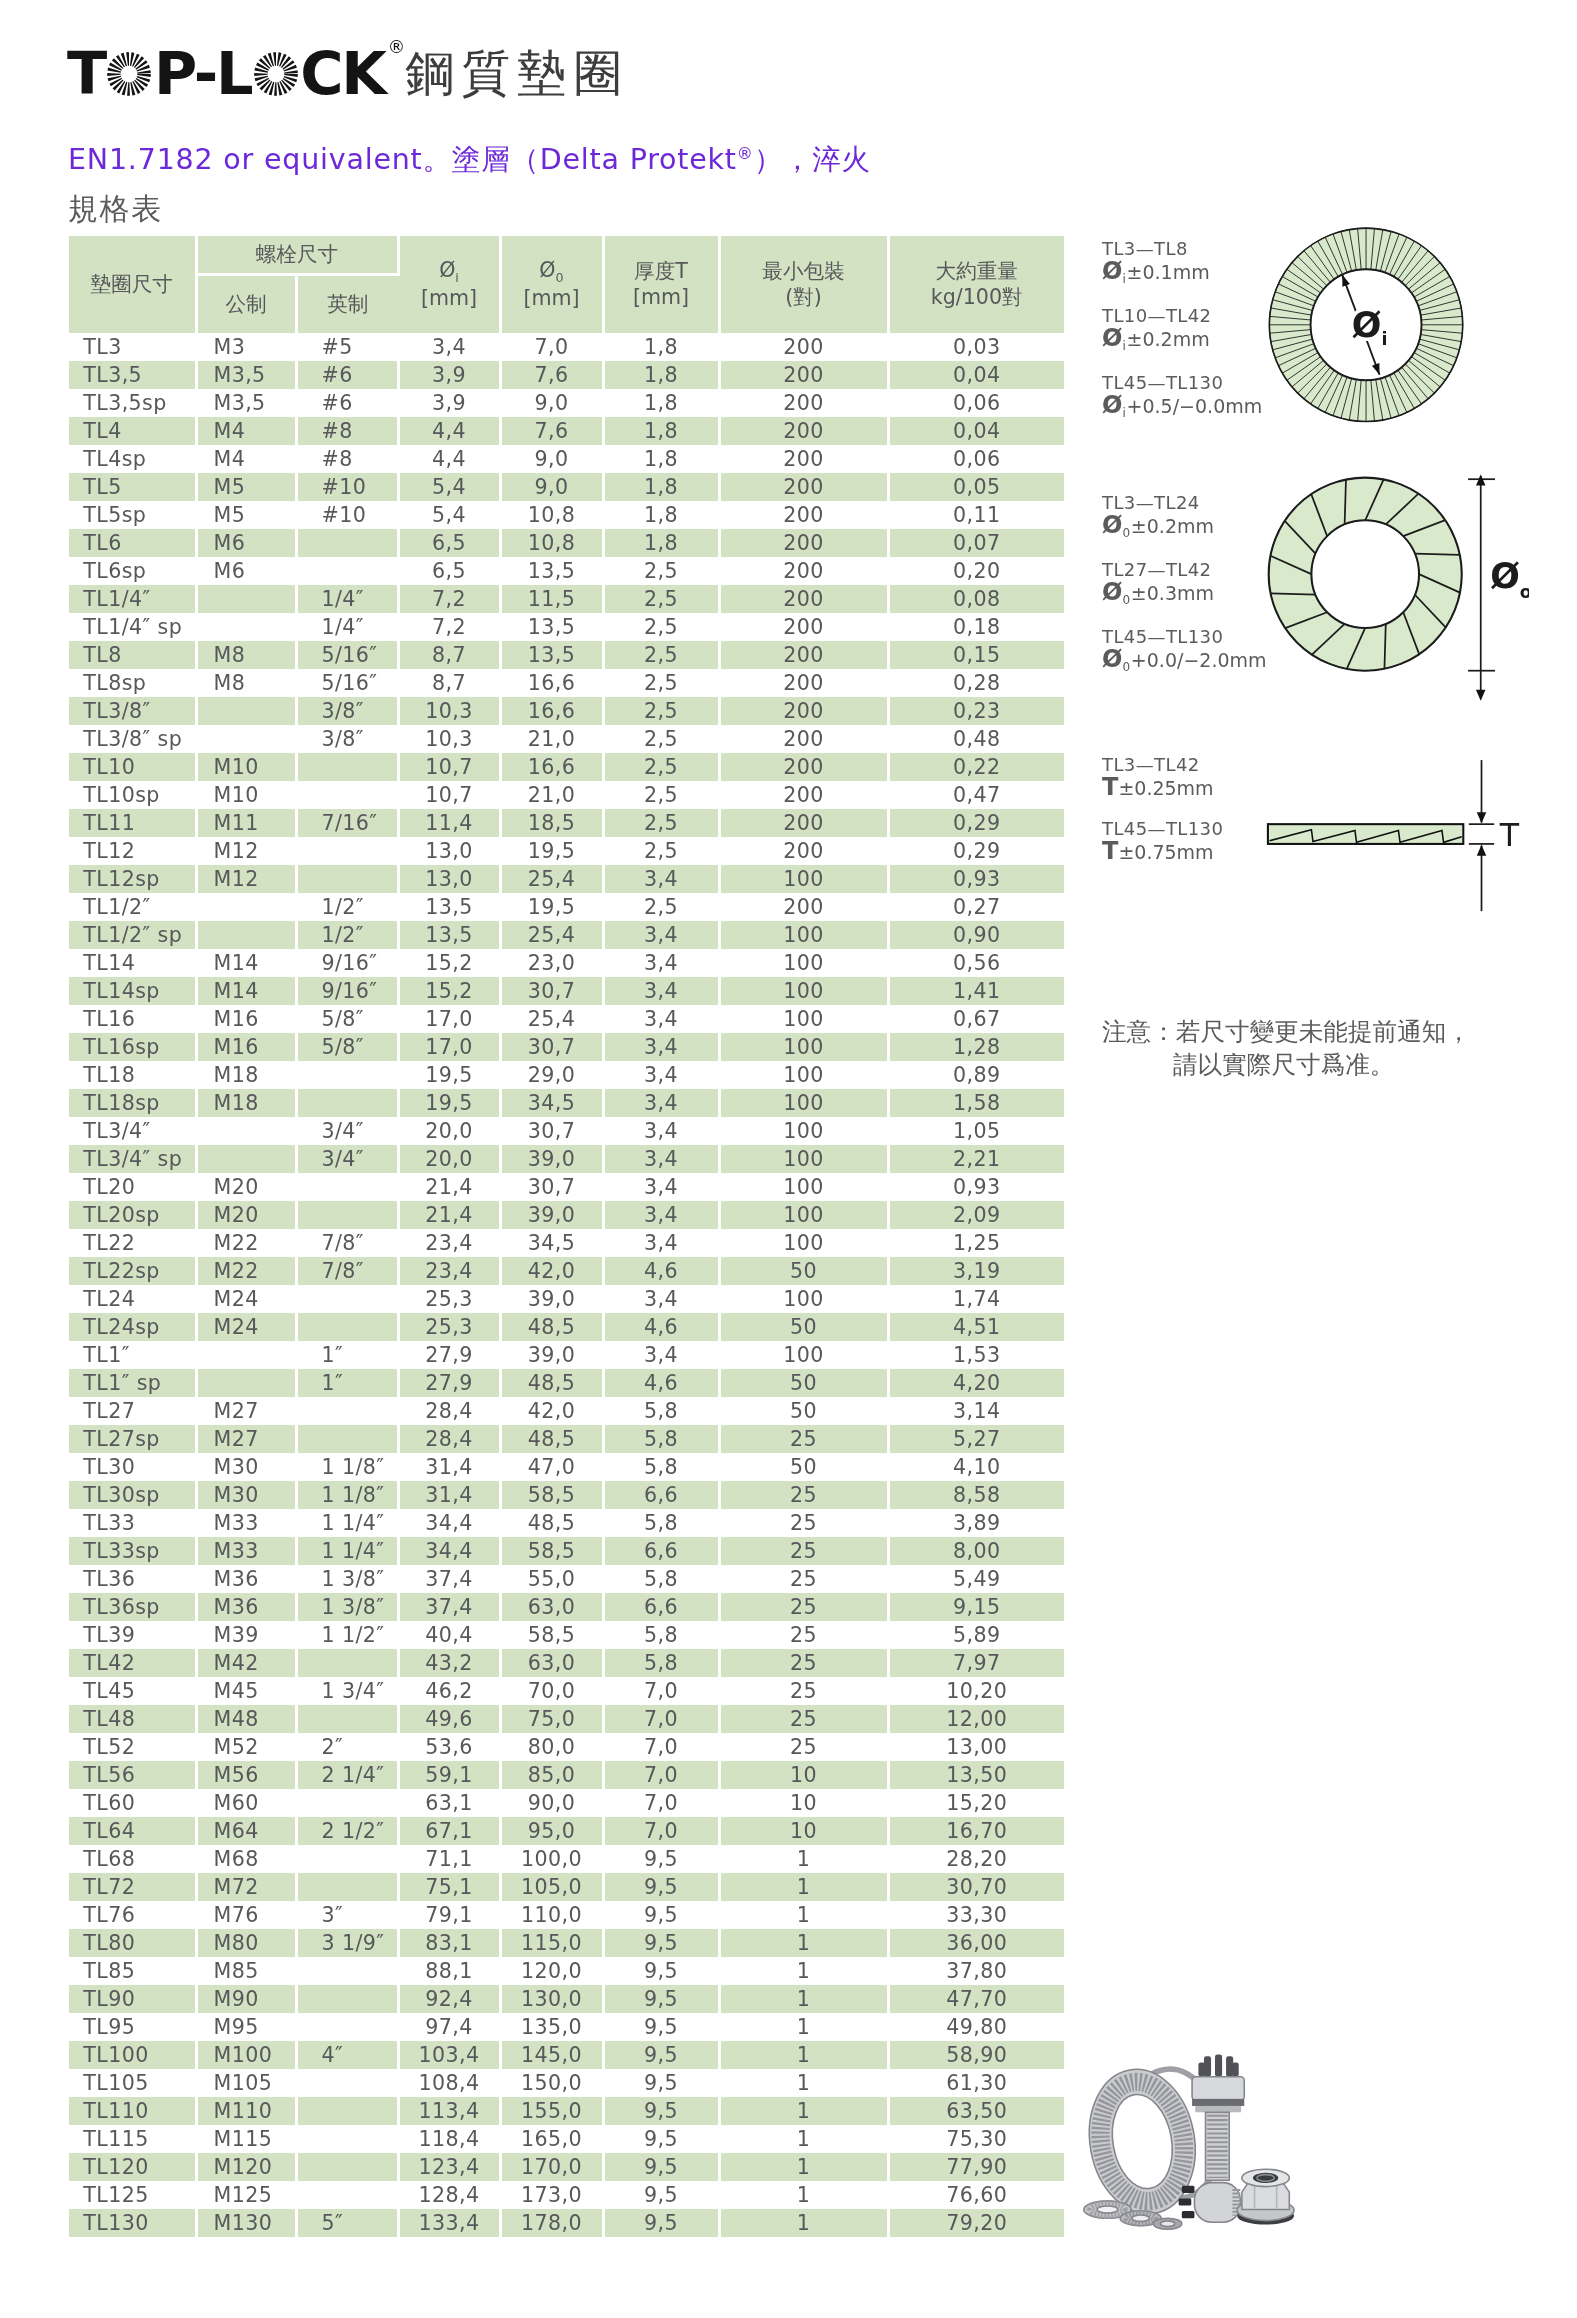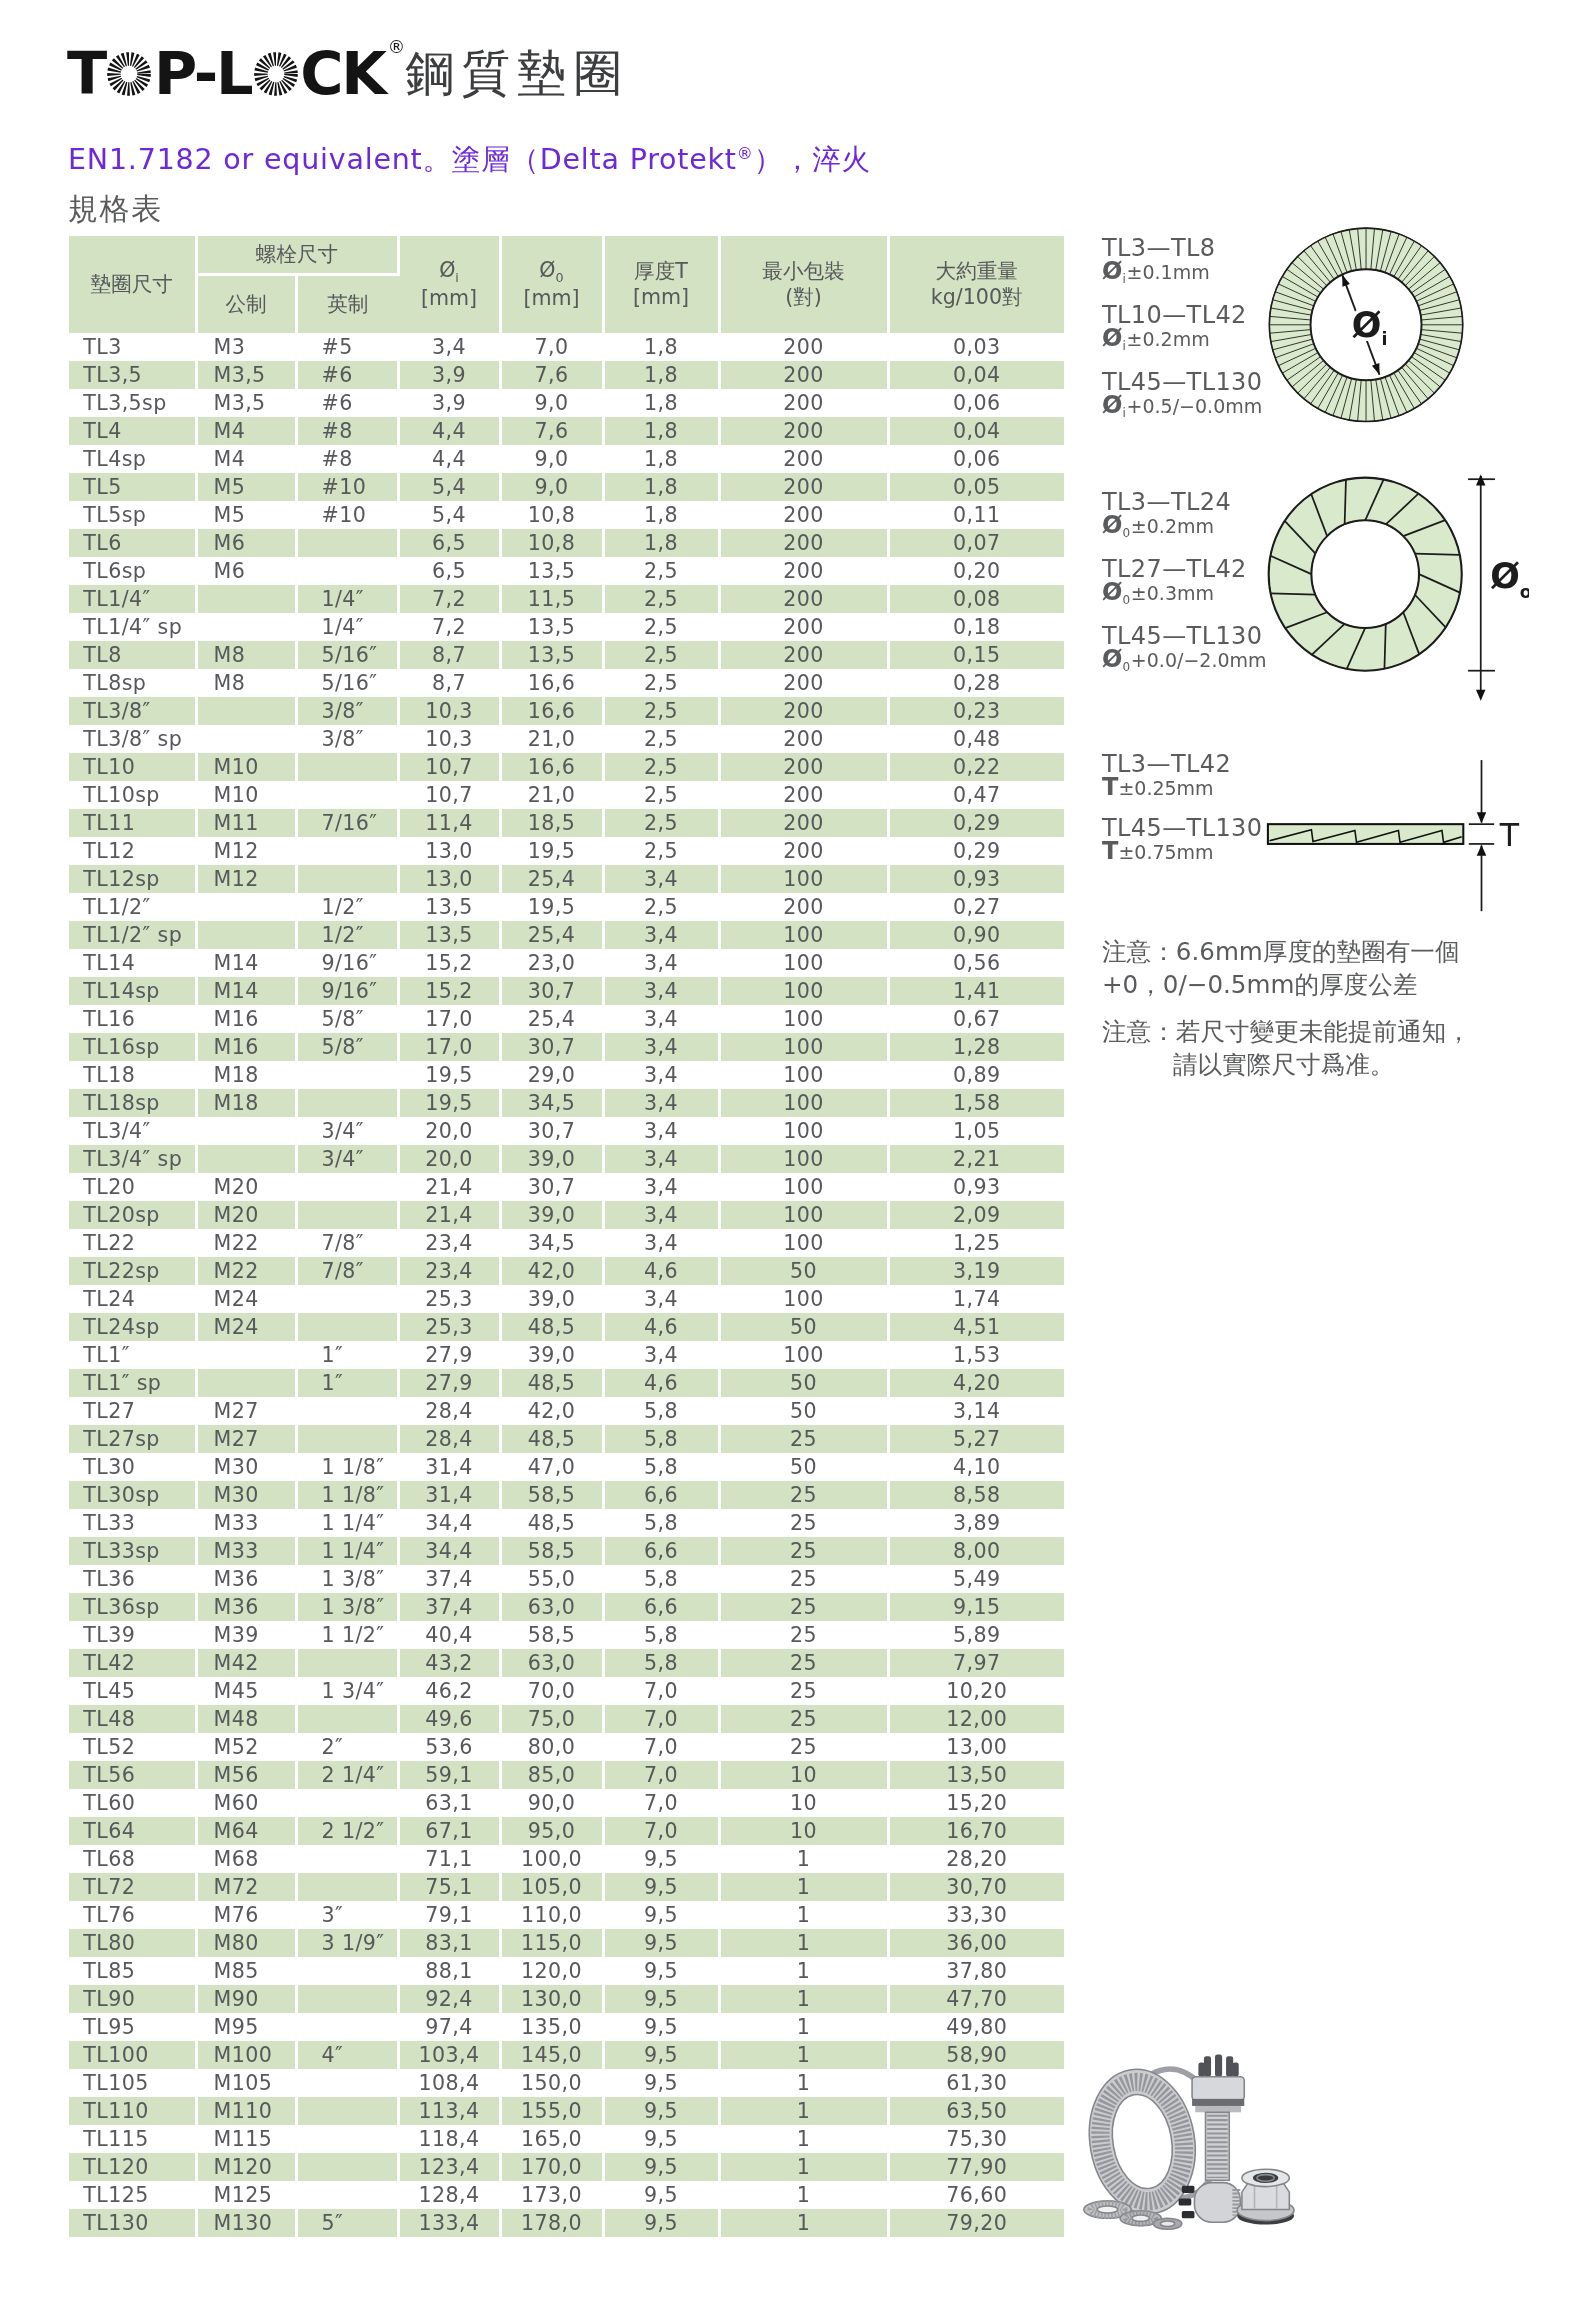--- a/index.html
+++ b/index.html
@@ -40,21 +40,21 @@
   table.spec tbody td:nth-child(1){padding-left:14.3px;}
   table.spec tbody td:nth-child(2){padding-left:16px;}
   table.spec tbody td:nth-child(3){padding-left:24px;}
   table.spec tbody td:nth-child(n+4){text-align:center;}
   .hdr-stack div{line-height:1.25;}
   th sub{font-size:12.7px;}
 
   
   .tol{position:absolute;left:1102px;color:#5a5b5d;}
   .tol .pair{margin-bottom:16.6px;}
-  .tol .range{font-size:24px;line-height:23px;letter-spacing:0.4px;}
+  .tol .range{font-size:18px;line-height:23px;letter-spacing:0.4px;}
   .tol .tval{font-size:19px;line-height:24.6px;display:flex;align-items:baseline;}
   .tol .phi{font-size:24px;font-weight:700;line-height:22px;}
   .tol .sub{font-size:12px;transform:translateY(4px);margin-right:0.8px;display:inline-block;}
   #tol1{top:237px;} #tol2{top:491px;} #tol3{top:753px;}
 
   .diagram{position:absolute;}
   #d1{left:1263px;top:224px;} #d2{left:1256px;top:471px;} #d3{left:1256px;top:749px;}
   .diagram line, .diagram circle.ring, .diagram path.ring{stroke:#1c1c1c;}
 
   .note{position:absolute;left:1102px;font-size:24.6px;line-height:33px;color:#5a5b5d;}
@@ -1010,24 +1010,20 @@
     <polyline points="17,116 70,102 72,117 125,103 127,118 180,103 182,118 235,103 237,118 260,111" fill="none" stroke="#111" stroke-width="2"></polyline>
     <line x1="285" y1="14" x2="285" y2="93" stroke="#111" stroke-width="2.2"></line>
     <line x1="285" y1="122" x2="285" y2="205" stroke="#111" stroke-width="2.2"></line>
     <line x1="269" y1="95" x2="301" y2="95" stroke="#111" stroke-width="2.2"></line>
     <line x1="269" y1="120" x2="301" y2="120" stroke="#111" stroke-width="2.2"></line>
     <polygon points="285,94 279,80 291,80" fill="#111"></polygon>
     <polygon points="285,121 279,135 291,135" fill="#111"></polygon>
     <text x="308" y="122" font-size="40" fill="#1c1c1c">T</text>
   </svg>
 
-  <div class="note" id="note1">
-      <div class="nline">注意：6.6mm厚度的墊圈有一個</div>
-      <div class="nline">+0，0/−0.5mm的厚度公差</div>
-    </div>
   <div class="note" id="note2">
       <div class="nline">注意：若尺寸變更未能提前通知，</div>
       <div class="nline">請以實際尺寸爲准。</div>
     </div>
 
   <svg class="photo" width="223" height="185" viewBox="0 0 282 234">
     <g stroke="#85868b" stroke-width="2">
       <ellipse cx="120" cy="102" rx="58" ry="82" fill="none" stroke="#9fa0a5" stroke-width="7" transform="rotate(-8 120 102)"></ellipse>
       <ellipse cx="80" cy="112" rx="66" ry="92" fill="#cbccd0" transform="rotate(-10 80 112)"></ellipse>
       <ellipse cx="80" cy="112" rx="52" ry="76" fill="none" stroke="#96979c" stroke-width="23" stroke-dasharray="3 2.4" transform="rotate(-10 80 112)"></ellipse>

